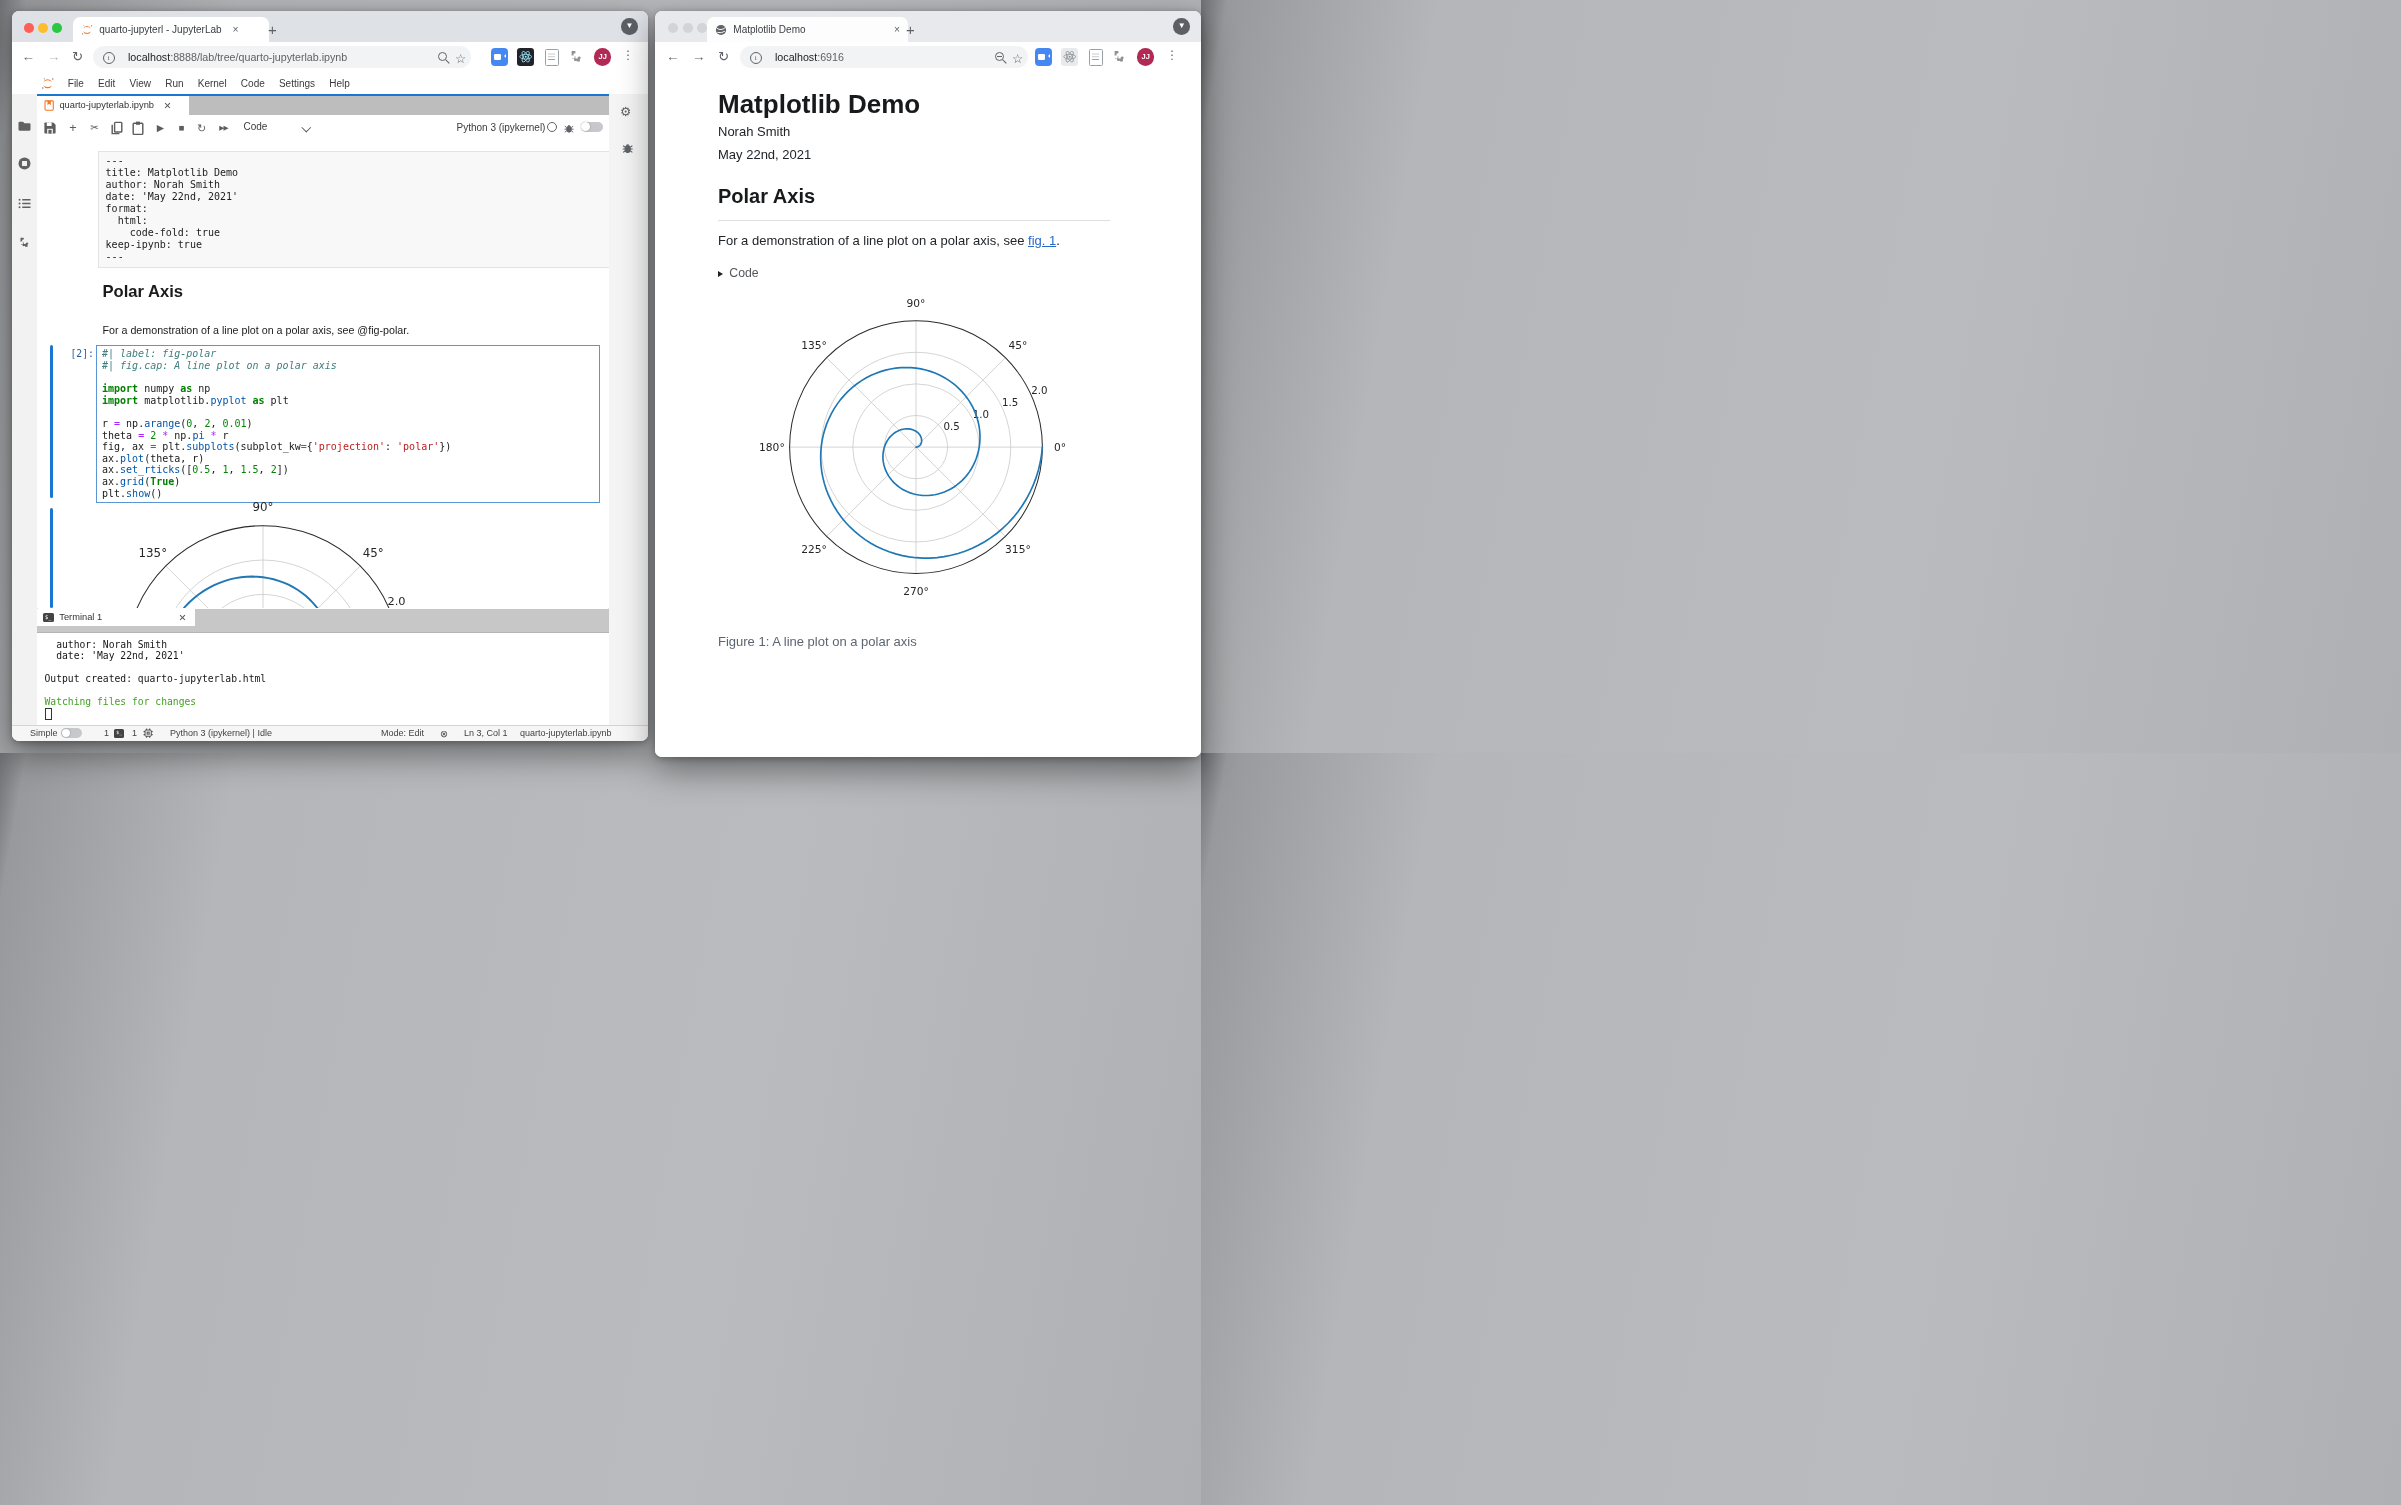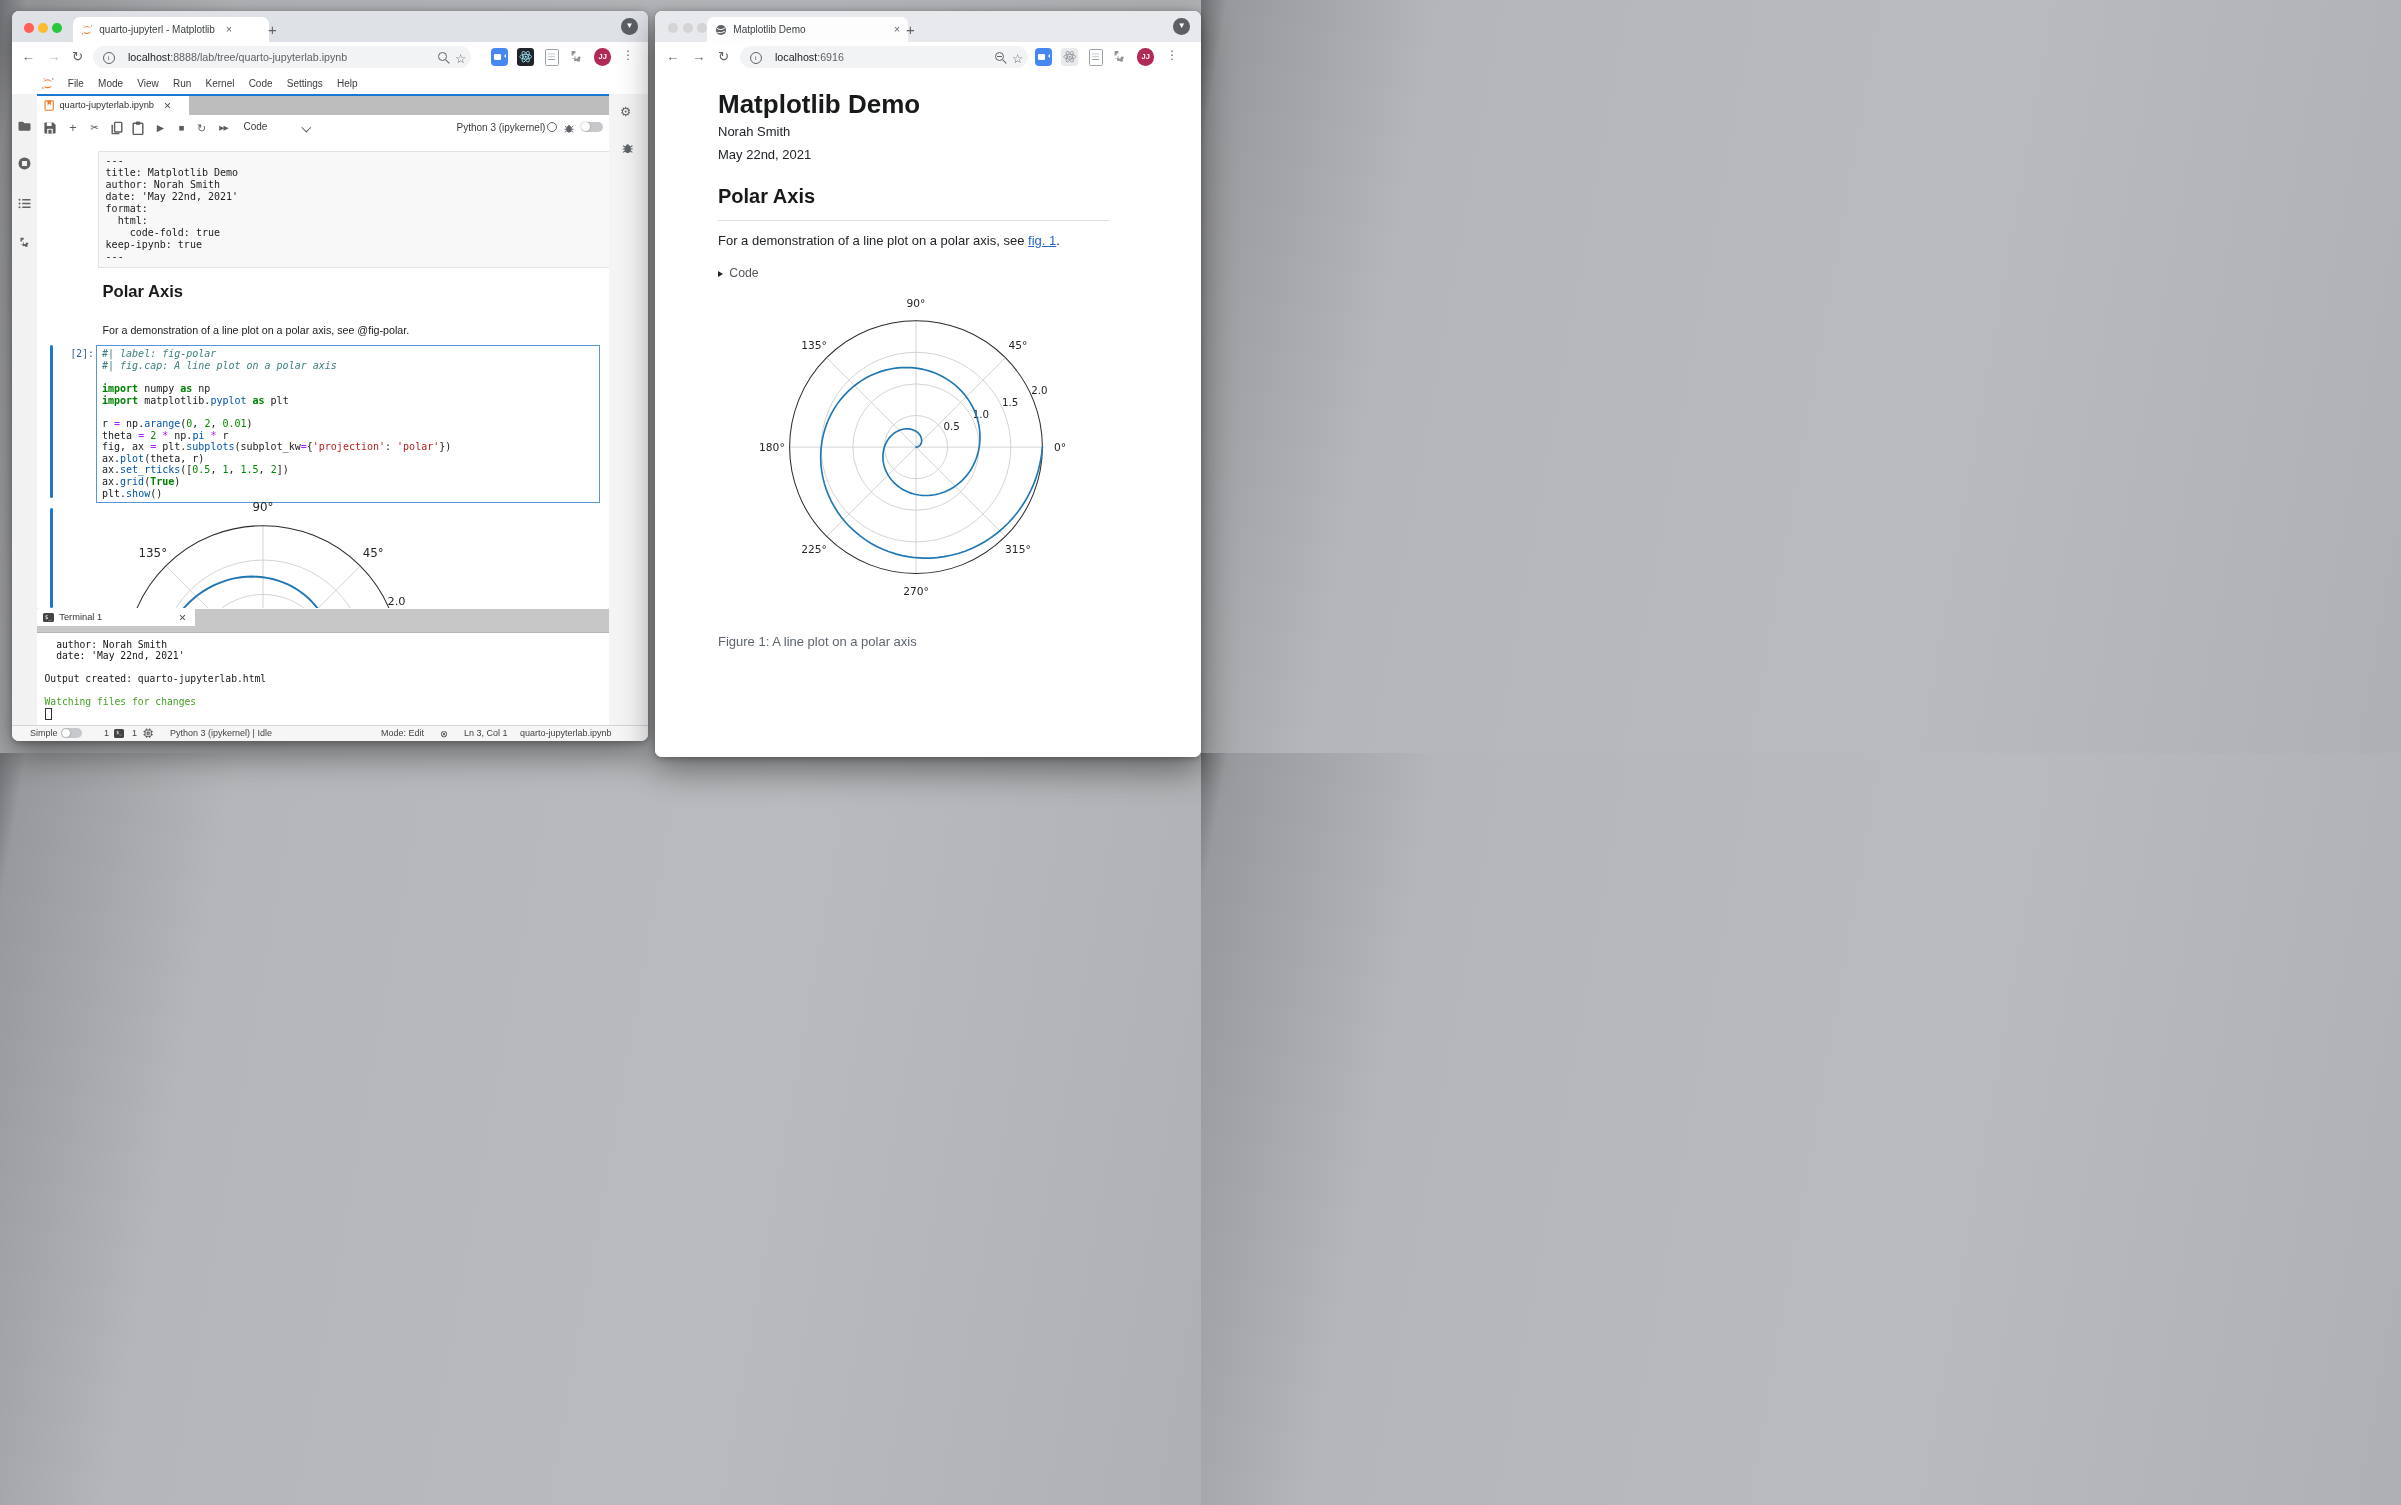--- a/index.html
+++ b/index.html
@@ -109,21 +109,21 @@
     <div class="tl" style="left:26px;background:#febc2e;"></div>
     <div class="tl" style="left:40px;background:#28c840;"></div>
     <div class="tab" style="left:61px;width:180px;padding:0 8px;">
       <svg width="12" height="12" viewBox="0 0 20 20">
         <path d="M3.5 12.6 Q10 17.4 16.5 12.6 Q14.6 16.8 10 16.8 Q5.4 16.8 3.5 12.6Z" fill="#f37726"></path>
         <path d="M3.5 7.4 Q10 2.6 16.5 7.4 Q14.6 3.2 10 3.2 Q5.4 3.2 3.5 7.4Z" fill="#f37726"></path>
         <circle cx="17.6" cy="3.1" r="1.1" fill="#767677"></circle>
           <circle cx="2.6" cy="16.4" r="1.1" fill="#767677"></circle>
           <circle cx="4.8" cy="2.8" r="0.8" fill="#767677"></circle>
       </svg>
-      <span class="ttl">quarto-jupyterl - Matplotlib</span>
+      <span class="ttl">quarto-jupyterl - JupyterLab</span>
       <span class="x">×</span>
     </div>
     <div class="newtab" style="left:256px;">+</div>
     <div class="chevcirc" style="right:10.3px;">▼</div>
   </div>
   <div class="urlrow">
     <span class="navic" style="left:9.5px;">←</span>
     <span class="navic dis" style="left:35px;">→</span>
     <span class="navic" style="left:60px;">↻</span>
     <div class="omni" style="left:81px;width:378px;">
@@ -157,21 +157,21 @@
   <div class="jmenubar">
     <svg width="13.4" height="13.4" viewBox="0 0 20 20" style="margin-right:6.3px;">
       <path d="M3.5 12.6 Q10 17.4 16.5 12.6 Q14.6 16.8 10 16.8 Q5.4 16.8 3.5 12.6Z" fill="#f37726"></path>
       <path d="M3.5 7.4 Q10 2.6 16.5 7.4 Q14.6 3.2 10 3.2 Q5.4 3.2 3.5 7.4Z" fill="#f37726"></path>
       <circle cx="17.6" cy="3.1" r="1.1" fill="#767677"></circle>
         <circle cx="2.6" cy="16.4" r="1.1" fill="#767677"></circle>
         <circle cx="4.8" cy="2.8" r="0.8" fill="#767677"></circle>
     </svg>
     <span id="jlab-menu" style="display:flex;">
         <span class="jm">File</span>
-        <span class="jm">Mode</span>
+        <span class="jm">Edit</span>
         <span class="jm">View</span>
         <span class="jm">Run</span>
         <span class="jm">Kernel</span>
         <span class="jm">Code</span>
         <span class="jm">Settings</span>
         <span class="jm">Help</span>
       </span>
   </div>
 
   <div class="jlab-body">

